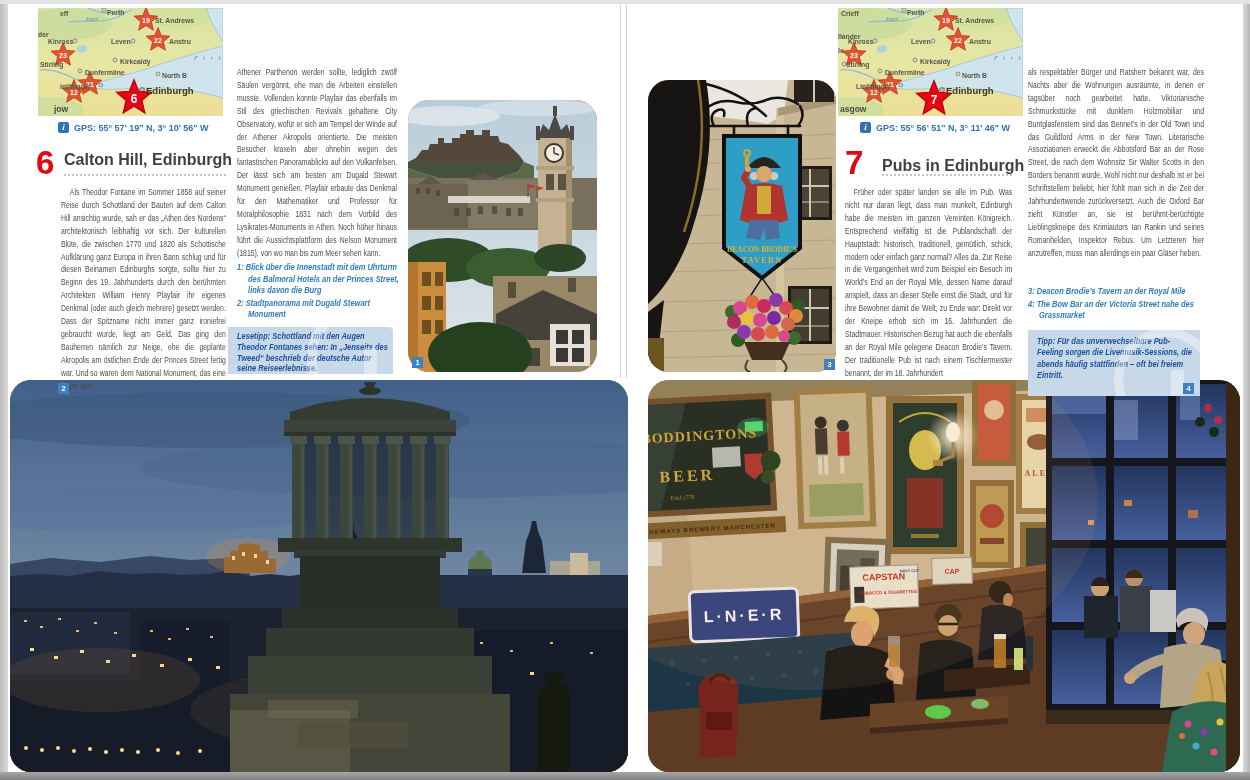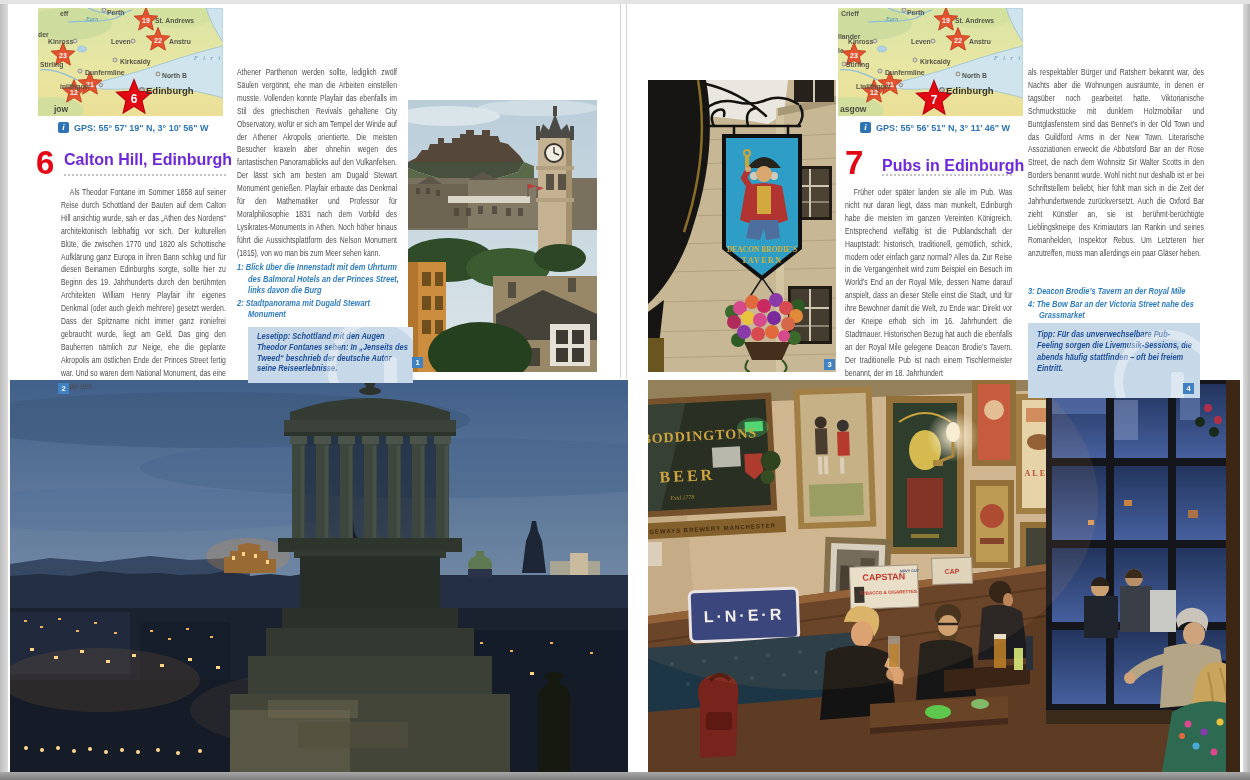--- a/index.html
+++ b/index.html
@@ -7,21 +7,21 @@
        font-family:"Liberation Sans",sans-serif;}
   .abs{position:absolute;}
   
   .edge-left{left:0;top:0;width:8px;height:780px;background:linear-gradient(90deg,#bdbdbd,#dcdcdc);z-index:10;}
   .edge-right{left:1243px;top:0;width:7px;height:780px;background:linear-gradient(90deg,#dcdcdc,#b5b5b5);z-index:10;}
   .edge-bottom{left:0;top:772px;width:1250px;height:8px;background:linear-gradient(#a8a8a8,#7e7e7e);z-index:11;}
   .edge-top{left:0;top:0;width:1250px;height:4px;background:#e3e3e3;z-index:11;}
   .gut{top:4px;height:374px;width:1px;background:#d4d4d4;z-index:5;}
   
   .secnum{font-size:33px;font-weight:bold;color:#e30613;line-height:1;z-index:4;}
-  .sectitle{font-size:16px;font-weight:bold;color:#6d28d9;z-index:4;}
+  .sectitle{font-size:16px;font-weight:bold;color:#404040;z-index:4;}
   .dotrule{height:0;border-top:2px dotted #c4c4c4;z-index:4;}
   
   .col{font-size:8.6px;line-height:12.9px;color:#4c4c4c;text-align:justify;
        transform:scaleX(0.8);transform-origin:0 0;z-index:3;}
   .col.first{text-indent:11px;}
   
   .gps{color:#2e74b5;font-size:9px;font-weight:bold;display:flex;align-items:center;gap:5px;z-index:4;}
   .ibox{width:11px;height:11px;background:#2e74b5;color:#fff;border-radius:2px;
         font:italic bold 9px "Liberation Serif",serif;text-align:center;line-height:11px;flex:0 0 auto;}
   
@@ -30,21 +30,21 @@
   .caption>div{padding-left:13px;text-indent:-13px;margin-bottom:1px;}
   
   .tipbox{background:#c7d8e9;overflow:hidden;z-index:6;}
   .tiptxt{position:absolute;left:9px;color:#1d4f9a;font-style:italic;font-weight:bold;
           font-size:8.8px;transform:scaleX(0.85);transform-origin:0 0;}
   .wm{position:absolute;right:-18px;bottom:-36px;width:86px;height:86px;
       border:9px solid rgba(255,255,255,.38);border-radius:50%;}
   .wmbar{position:absolute;right:16px;bottom:-4px;width:13px;height:30px;
          background:rgba(255,255,255,.38);border-radius:3px;}
   
-  .photo{overflow:hidden;z-index:2;background:#a16207;}
+  .photo{overflow:hidden;z-index:2;background:#a16207;border-radius:21px;}
   .plabel{z-index:8;width:11px;height:11px;background:#3f81c1;color:#fff;
           font:bold 7.5px/11px "Liberation Sans",sans-serif;text-align:center;}
   
   .mt{font:bold 6.8px "Liberation Sans",sans-serif;fill:#55554a;}
   .mtb{font:bold 9.5px "Liberation Sans",sans-serif;fill:#33332c;}
   .mtg{font:bold 8.5px "Liberation Sans",sans-serif;fill:#4c4c42;}
   .mtw{font:italic 6.2px "Liberation Serif",serif;fill:#4a90b8;}
   .mtf{font:italic 6.2px "Liberation Serif",serif;fill:#4a90b8;letter-spacing:2px;}
   .msn{font:bold 7px "Liberation Sans",sans-serif;fill:#fff;text-anchor:middle;}
   .msnb{font:bold 12px "Liberation Sans",sans-serif;fill:#fff;text-anchor:middle;}
@@ -133,21 +133,21 @@
 <div class="abs dotrule" style="left:64px;top:174px;width:162px"></div>
 
 <div class="abs col first" lang="de" style="left:61px;top:186px;width:206px">Als Theodor Fontane im Sommer 1858 auf seiner Reise durch Schottland der Bauten auf dem Calton Hill ansichtig wurde, sah er das „Athen des Nordens“ architektonisch leibhaftig vor sich. Der kulturellen Blüte, die zwischen 1770 und 1820 als Schottische Aufklärung ganz Europa in ihren Bann schlug und für diesen Beinamen Edinburghs sorgte, sollte hier zu Beginn des 19. Jahrhunderts durch den berühmten Architekten William Henry Playfair ihr eigenes Denkmal (oder auch gleich mehrere) gesetzt werden. Dass der Spitzname nicht immer ganz ironiefrei gebraucht wurde, liegt am Geld. Das ging den Bauherren nämlich zur Neige, ehe die geplante Akropolis am östlichen Ende der Princes Street fertig war. Und so waren dem National Monument, das eine Kopie des</div>
 <div class="abs col" lang="de" style="left:237px;top:66px;width:200px">Athener Parthenon werden sollte, lediglich zwölf Säulen vergönnt, ehe man die Arbeiten einstellen musste. Vollenden konnte Playfair das ebenfalls im Stil des griechischen Revivals gehaltene City Observatory, wofür er sich am Tempel der Winde auf der Athener Akropolis orientierte. Die meisten Besucher kraxeln aber ohnehin wegen des fantastischen Panoramablicks auf den Vulkanfelsen. Der lässt sich am besten am Dugald Stewart Monument genießen. Playfair erbaute das Denkmal für den Mathematiker und Professor für Moralphilosophie 1831 nach dem Vorbild des Lysikrates-Monuments in Athen. Noch höher hinaus führt die Aussichtsplattform des Nelson Monument (1815), von wo man bis zum Meer sehen kann.</div>
 
 <div class="abs caption" style="left:237px;top:262px;width:196px">
   <div>1: Blick über die Innenstadt mit dem Uhrturm des Balmoral Hotels an der Princes Street, links davon die Burg</div>
   <div>2: Stadtpanorama mit Dugald Stewart Monument</div>
 </div>
 
-<div class="abs tipbox" style="left:248px;top:327px;width:165px;height:56px">
+<div class="abs tipbox" style="left:228px;top:327px;width:165px;height:47px">
   <div class="tiptxt" style="top:4px;width:179px;line-height:10.8px">Lesetipp: Schottland mit den Augen Theodor Fontanes sehen: In „Jenseits des Tweed“ beschrieb der deutsche Autor seine Reiseerlebnisse.</div>
   <div class="wm"></div>
   <div class="wmbar"></div>
 </div>
 
 <svg class="abs map" style="left:838px;top:8px" width="185" height="108" viewBox="0 0 185 108">
   <defs>
     <linearGradient id="m2land" x1="0" y1="0" x2="0" y2="1">
       <stop offset="0" stop-color="#d8e3a5"></stop>
         <stop offset="0.5" stop-color="#e7e6a3"></stop>
@@ -228,21 +228,21 @@
 <div class="abs dotrule" style="left:882px;top:174px;width:130px"></div>
 
 <div class="abs col first" lang="de" style="left:845px;top:186px;width:209px">Früher oder später landen sie alle im Pub. Was nicht nur daran liegt, dass man munkelt, Edinburgh habe die meisten im ganzen Vereinten Königreich. Entsprechend vielfältig ist die Publandschaft der Hauptstadt: historisch, traditionell, gemütlich, schick, modern oder einfach ganz normal? Alles da. Zur Reise in die Vergangenheit wird zum Beispiel ein Besuch im World’s End an der Royal Mile, dessen Name darauf anspielt, dass an dieser Stelle einst die Stadt, und für ihre Bewohner damit die Welt, zu Ende war: Direkt vor der Kneipe erhob sich im 16. Jahrhundert die Stadtmauer. Historischen Bezug hat auch die ebenfalls an der Royal Mile gelegene Deacon Brodie’s Tavern. Der traditionelle Pub ist nach einem Tischlermeister benannt, der im 18. Jahrhundert</div>
 <div class="abs col" lang="de" style="left:1028px;top:66px;width:220px">als respektabler Bürger und Ratsherr bekannt war, des Nachts aber die Wohnungen ausräumte, in denen er tagsüber noch gearbeitet hatte. Viktorianische Schmuckstücke mit dunklem Holzmobiliar und Buntglasfenstern sind das Bennet’s in der Old Town und das Guildford Arms in der New Town. Literarische Assoziationen erweckt die Abbotsford Bar an der Rose Street, die nach dem Wohnsitz Sir Walter Scotts in den Borders benannt wurde. Wohl nicht nur deshalb ist er bei Schriftstellern beliebt, hier fühlt man sich in die Zeit der Jahrhundertwende zurückversetzt. Auch die Oxford Bar zieht Künstler an, sie ist berühmt-berüchtigte Lieblingskneipe des Krimiautors Ian Rankin und seines Romanhelden, Inspektor Rebus. Um Letzteren hier anzutreffen, muss man allerdings ein paar Gläser heben.</div>
 
 <div class="abs caption" style="left:1028px;top:286px;width:207px">
   <div>3: Deacon Brodie’s Tavern an der Royal Mile</div>
   <div>4: The Bow Bar an der Victoria Street nahe des Grassmarket</div>
 </div>
 
-<div class="abs tipbox" style="left:1028px;top:323px;width:172px;height:75px">
+<div class="abs tipbox" style="left:1028px;top:330px;width:172px;height:66px">
   <div class="tiptxt" style="top:6px;width:187px;line-height:11.4px">Tipp: Für das unverwechselbare Pub-Feeling sorgen die Livemusik-Sessions, die abends häufig stattfinden – oft bei freiem Eintritt.</div>
   <div class="wm"></div>
   <div class="wmbar"></div>
 </div>
 
 <div class="abs photo" style="left:408px;top:100px;width:189px;height:272px">
 <svg width="189" height="272" viewBox="0 0 189 272">
   <defs>
         <linearGradient id="p1sky" x1="0" y1="0" x2="0" y2="1">
     <stop offset="0" stop-color="#b9cdd9"></stop>

